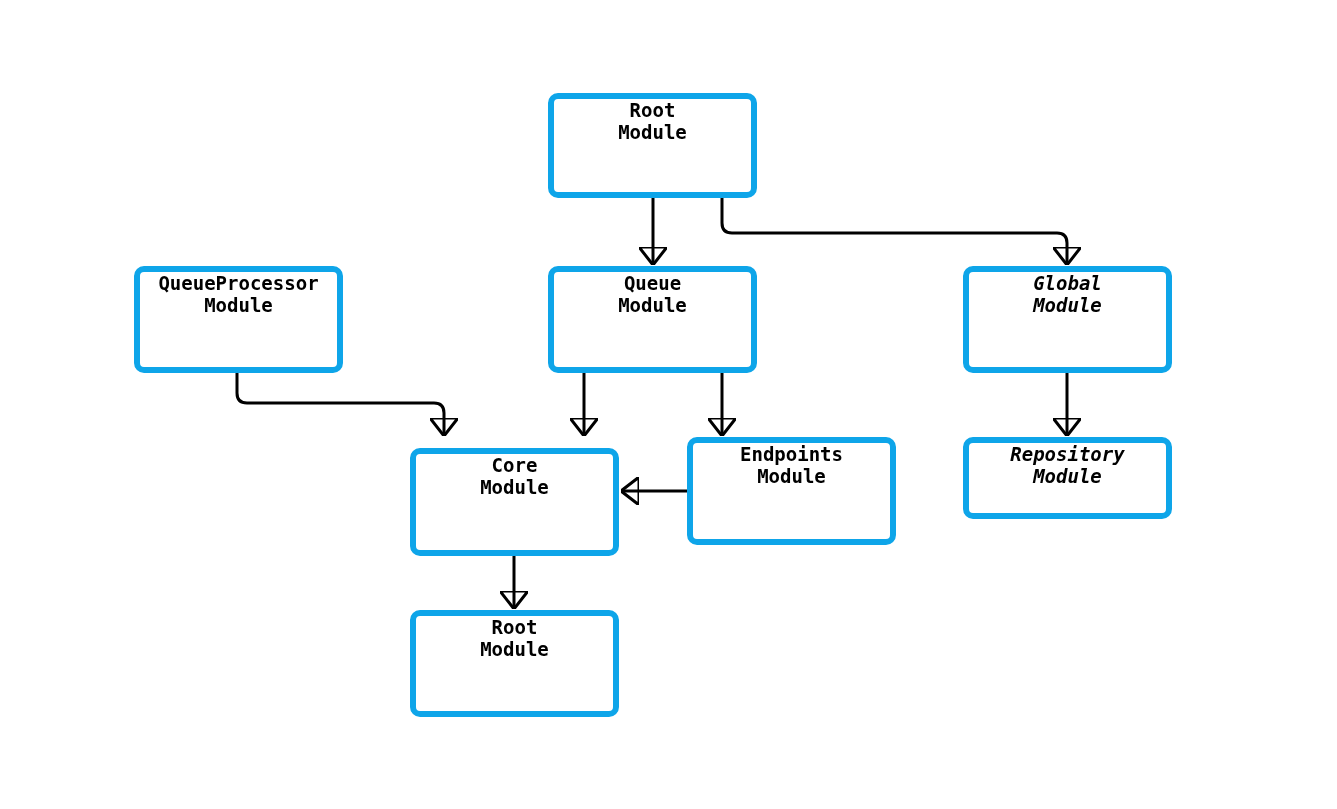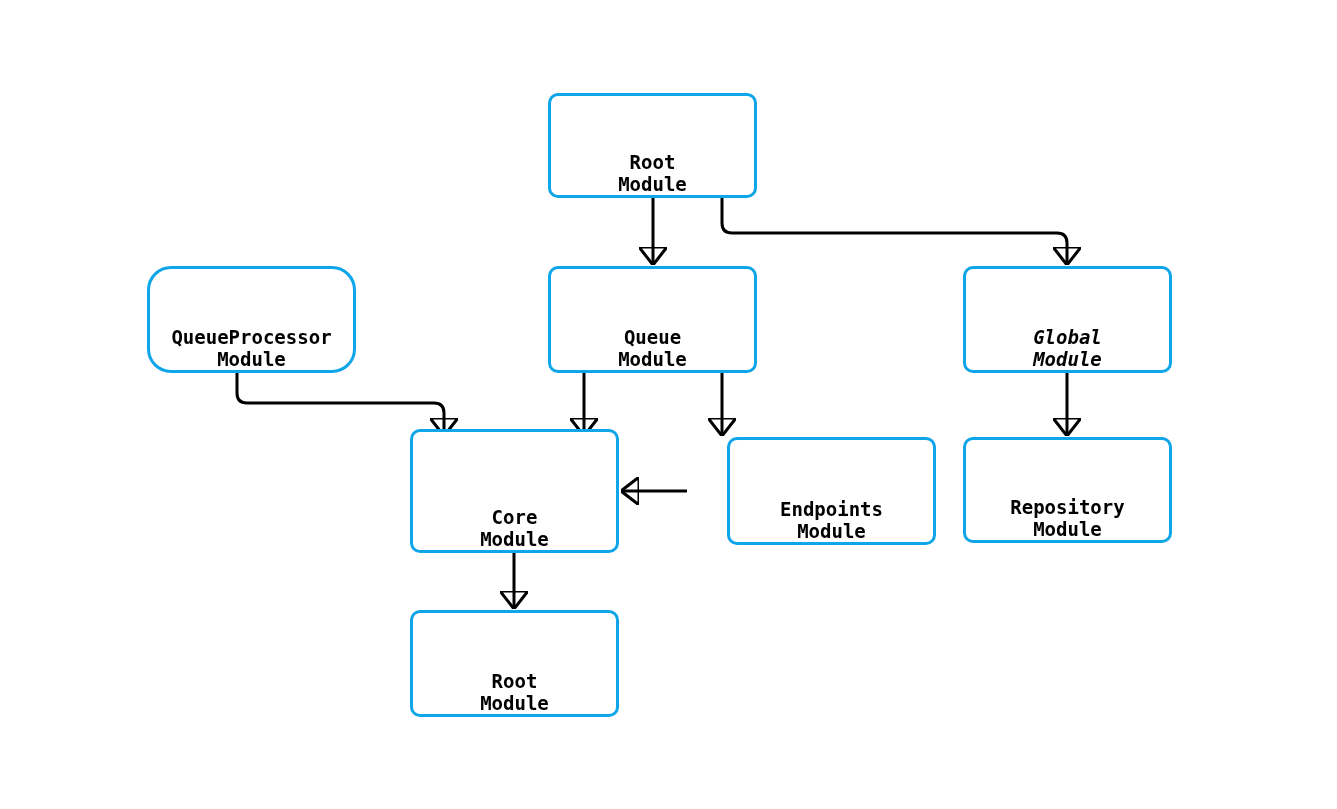--- a/index.html
+++ b/index.html
@@ -26,44 +26,44 @@
     fill: none;
     stroke: #000000;
     stroke-width: 3;
   }
   .node {
     position: absolute;
     width: 209px;
     height: 107px;
     box-sizing: border-box;
     background: #ffffff;
-    border: 3px solid #0ea5e9;
+    border: 6px solid #0ea5e9;
     border-radius: 10px;
     display: flex;
-    align-items: flex-end;
+    align-items: flex-start;
     justify-content: center;
   }
   .node .label {
     text-align: center;
     font-weight: 700;
     font-size: 19px;
     line-height: 22px;
     color: #000000;
     letter-spacing: 0px;
   }
   .node .label span { display: block; }
 
   
   .pos-root          { left: 548px; top: 93px;  height: 105px; }
-  .pos-queueproc     { left: 147px; top: 266px; border-radius: 24px; }
+  .pos-queueproc     { left: 134px; top: 266px; }
   .pos-server        { left: 548px; top: 266px; }
   .pos-global        { left: 963px; top: 266px; font-style: italic; }
-  .pos-core          { left: 410px; top: 429px; height: 124px; }
-  .pos-endpoints     { left: 687px; top: 437px; height: 108px; margin-left: 40px; }
-  .pos-repository    { left: 963px; top: 437px; height: 106px; }
+  .pos-core          { left: 410px; top: 448px; height: 108px; }
+  .pos-endpoints     { left: 687px; top: 437px; height: 108px; }
+  .pos-repository    { left: 963px; top: 437px; height: 82px; font-style: italic; }
   .pos-queue         { left: 410px; top: 610px; }
 </style>
 </head>
 <body>
 
 <div class="canvas">
 
   <svg class="edges" viewBox="0 0 1337 809" xmlns="http://www.w3.org/2000/svg">
     <defs>
       <marker id="arrow" viewBox="0 0 18 28" refX="17" refY="14" markerWidth="18" markerHeight="28" markerUnits="userSpaceOnUse" orient="auto">

